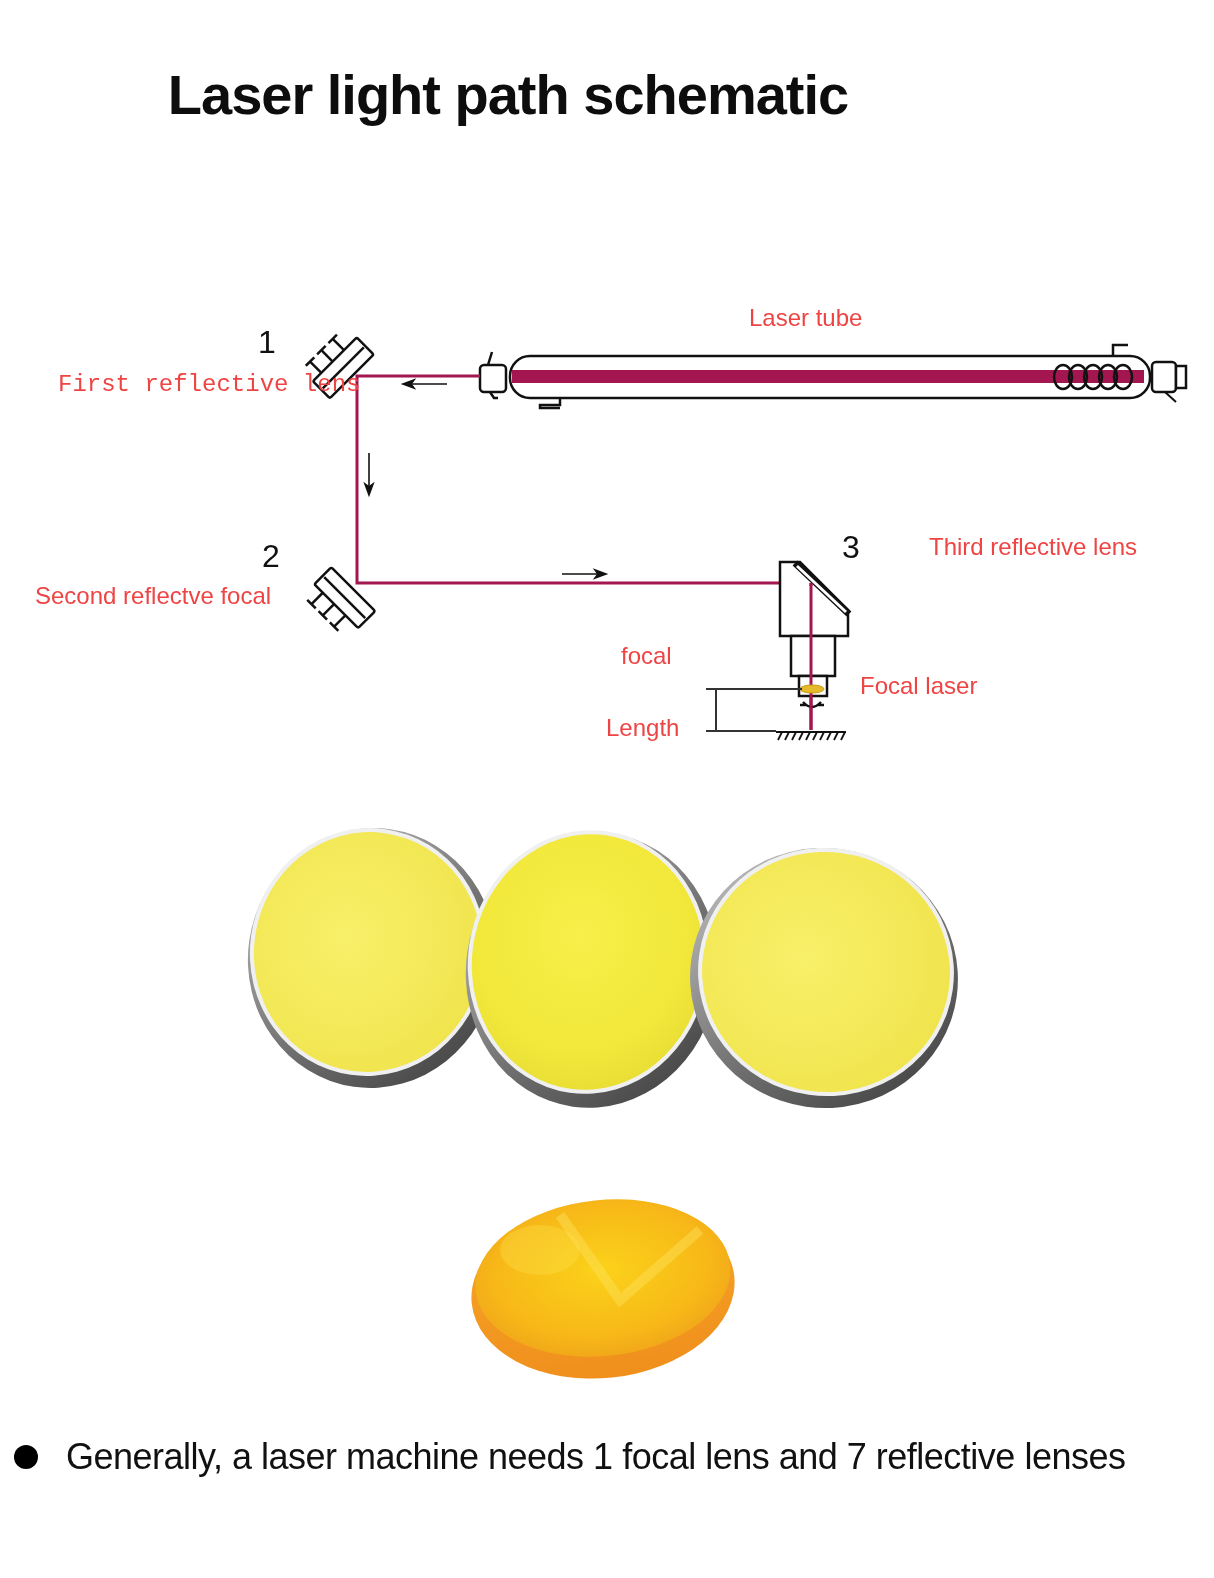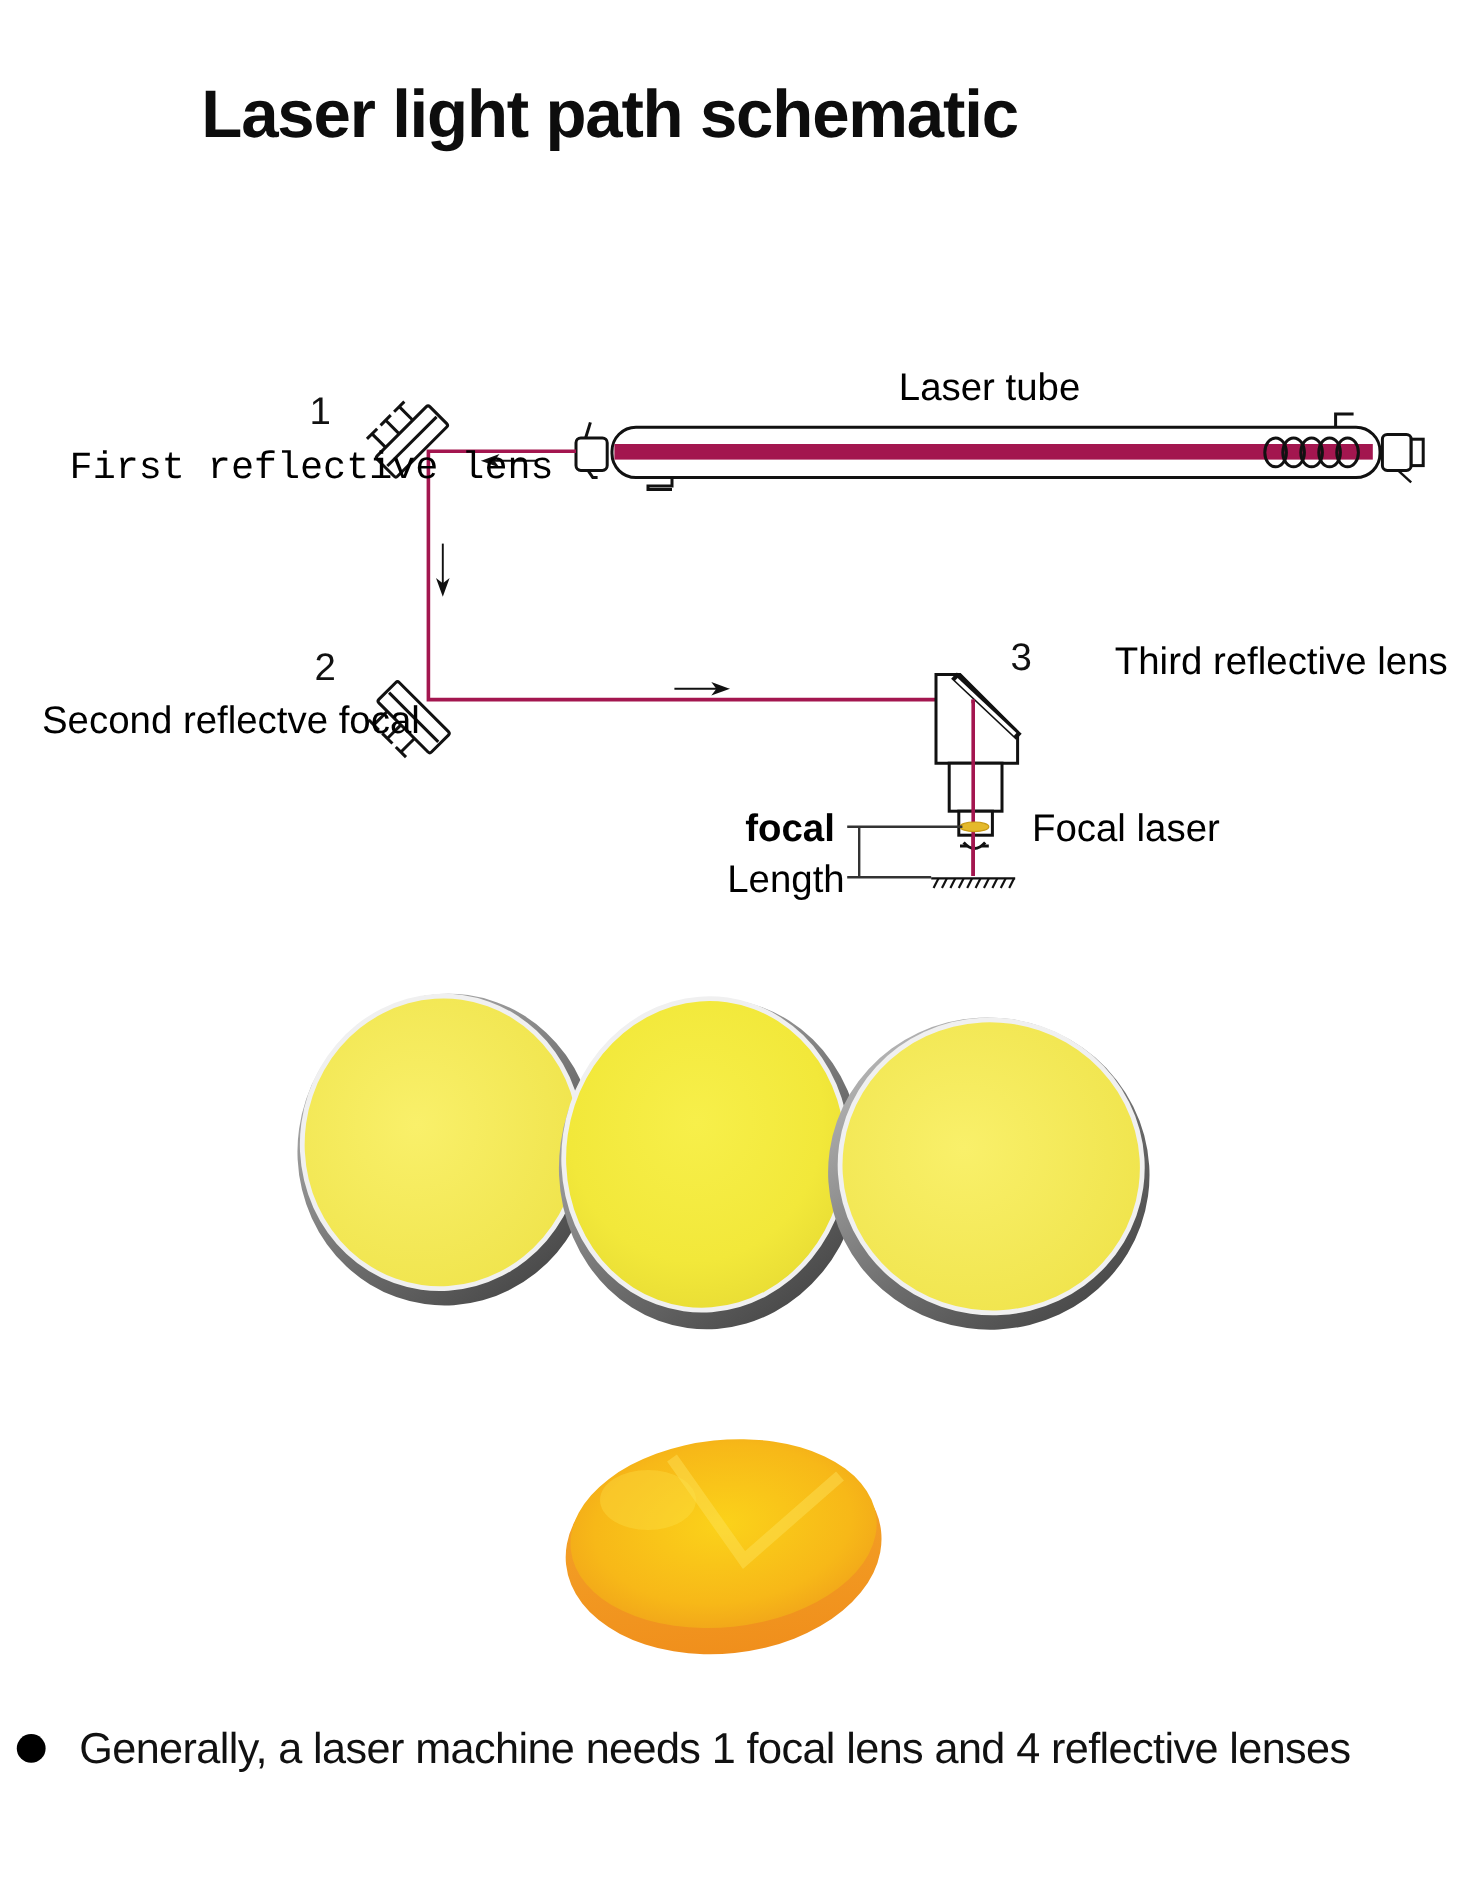--- a/index.html
+++ b/index.html
@@ -1,20 +1,20 @@
 <!DOCTYPE html>
 <html><head>
   <meta charset="utf-8">
   <style>
     html, body { margin: 0; padding: 0; background: #ffffff; }
     body { width: 1214px; height: 1578px; position: relative; overflow: hidden;
            font-family: "Liberation Sans", "DejaVu Sans", sans-serif; color: #111; }
     .title { position: absolute; left: 0; top: 62px; width: 1016px; text-align: center;
              font-size: 56px; font-weight: bold; letter-spacing: -1px; color: #0d0d0d; }
-    .lbl { position: absolute; font-size: 32px; color: #000000; white-space: nowrap; }
+    .lbl { position: absolute; font-size: 24px; color: #ef4444; white-space: nowrap; }
     .num { position: absolute; font-size: 32px; color: #111; }
     svg.diagram { position: absolute; left: 0; top: 0; }
     .footer { position: absolute; left: 14px; top: 1436px; font-size: 36px; color: #111;
               display: flex; align-items: center; white-space: nowrap; letter-spacing: -0.5px; }
     .bullet { width: 24px; height: 24px; border-radius: 50%; background: #000; margin-right: 28px; }
   </style>
 </head>
 <body>
 
 <div class="title">Laser light path schematic</div>
@@ -168,19 +168,19 @@
 <div class="num" style="left:258px; top:324px;">1</div>
 <div class="lbl" style="left:58px; top:371px;font-family:Liberation Mono, monospace;">First reflective lens</div>
 
 <div class="num" style="left:262px; top:538px;">2</div>
 <div class="lbl" style="left:35px; top:582px;">Second reflectve focal</div>
 
 <div class="num" style="left:842px; top:529px;">3</div>
 <div class="lbl" style="left:885px; top:533px;margin-left:44px;">Third reflective lens</div>
 
 <div class="lbl" style="left:860px; top:672px;">Focal laser</div>
-<div class="lbl" style="left:621px; top:672px;font-weight:bold;">focal</div>
+<div class="lbl" style="left:621px; top:642px;">focal</div>
 <div class="lbl" style="left:606px; top:714px;">Length</div>
 
 <div class="footer">
   <span class="bullet"></span>
-  <span>Generally, a laser machine needs 1 focal lens and 4 reflective lenses</span>
+  <span>Generally, a laser machine needs 1 focal lens and 7 reflective lenses</span>
 </div>
 
 </body></html>

